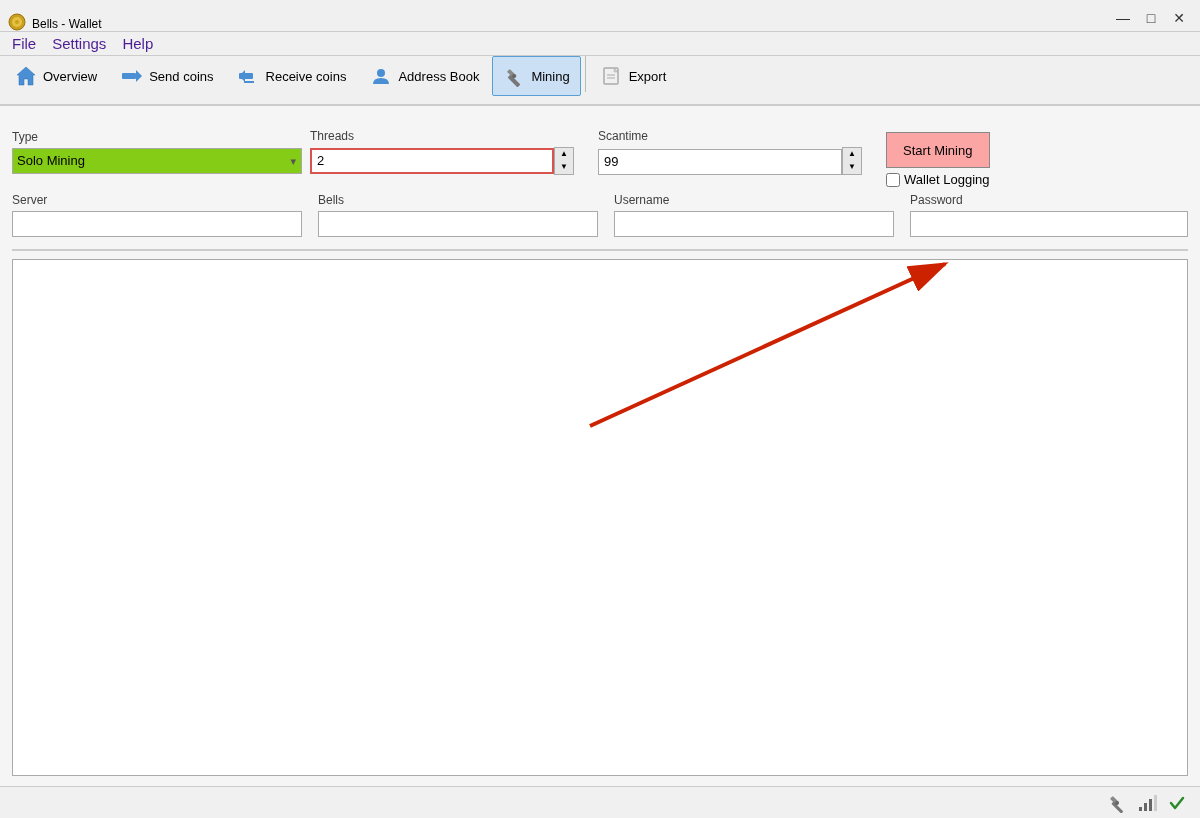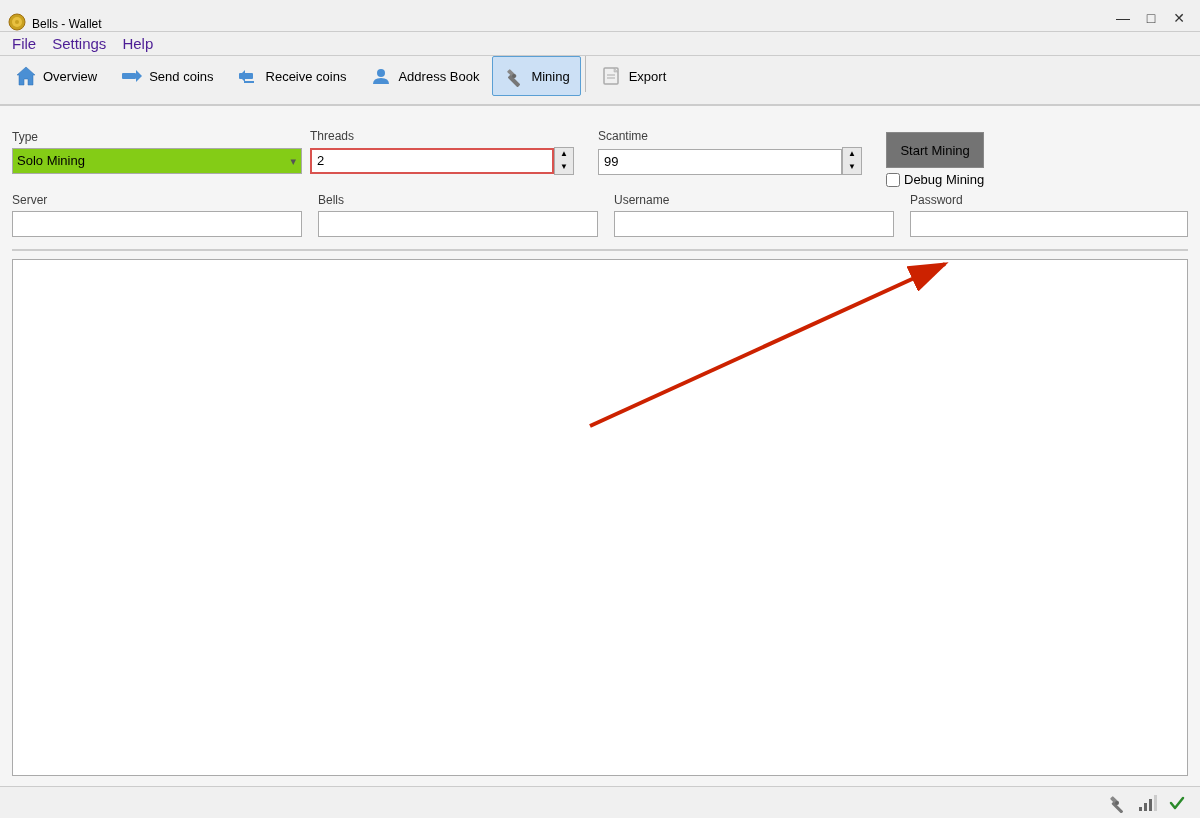--- a/index.html
+++ b/index.html
@@ -211,21 +211,21 @@
       background: #fff;
       padding: 2px 5px;
       font-size: 13px;
     }
 
     
     .start-btn {
       height: 36px;
       padding: 10px 12px;
       border: 1px solid #888;
-      background: #737373;
+      background: #fca5a5;
       cursor: pointer;
       font-size: 13px;
       white-space: nowrap;
     }
 
     
     .debug-group {
       display: flex;
       align-items: center;
       gap: 4px;
@@ -428,21 +428,21 @@
             <button class="spinner-btn">▲</button>
             <button class="spinner-btn">▼</button>
           </div>
         </div>
       </div>
 
       <div style="display:flex; flex-direction:column; gap:4px; justify-content:flex-start; margin-top:16px;">
         <button class="start-btn">Start Mining</button>
         <div class="debug-group">
           <input type="checkbox" class="debug-checkbox" style="">
-          <label class="debug-label">Debug Mining</label>
+          <label class="debug-label">Wallet Logging</label>
         </div>
       </div>
     </div>
 
     <div class="form-row2">
       <div class="form-group server-group">
         <div class="form-label">Server</div>
         <input type="text" class="server-input" value="" style="">
       </div>
       <div class="form-group port-group">

